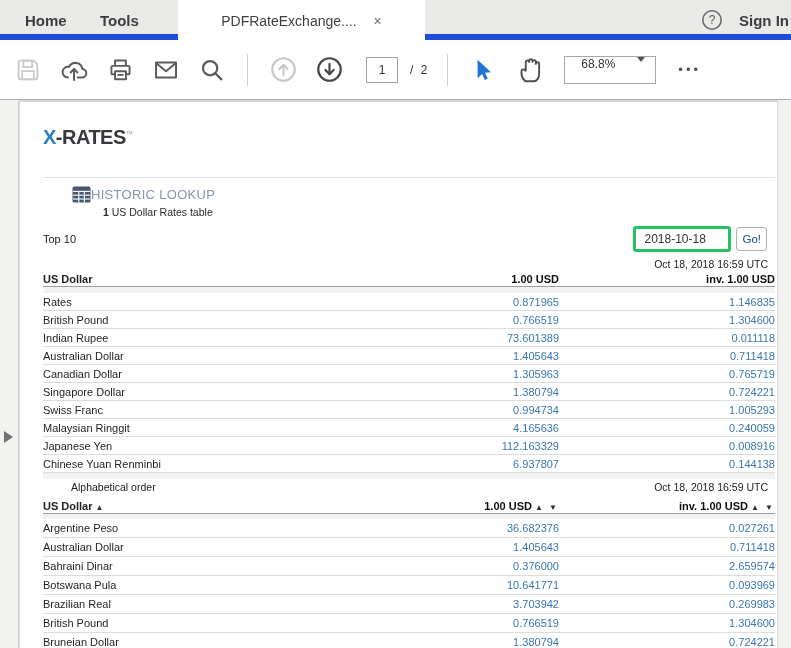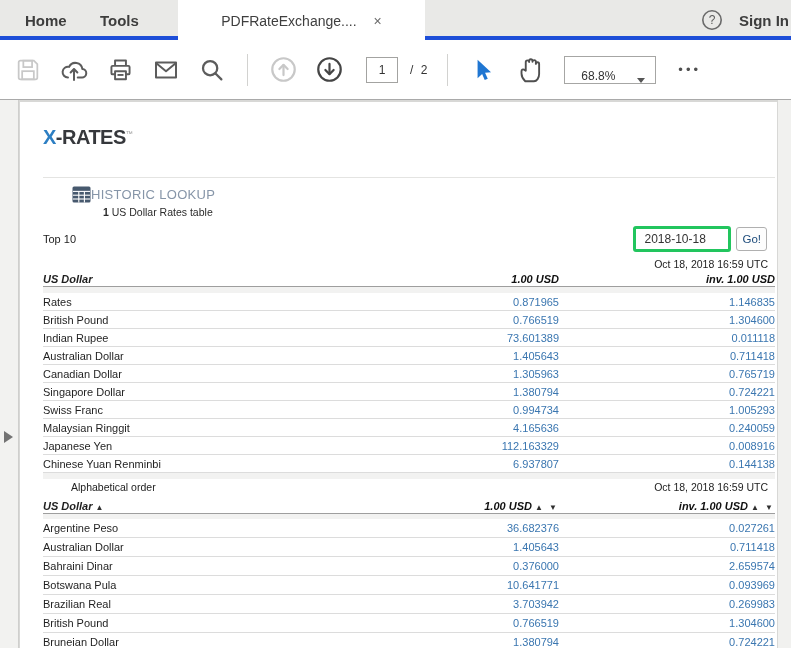--- a/index.html
+++ b/index.html
@@ -1,38 +1,38 @@
 <!DOCTYPE html>
 <html><head>
 <meta charset="utf-8">
 <style>
   * { margin:0; padding:0; box-sizing:border-box; }
   body { font-family:"Liberation Sans", sans-serif; }
   .app { position:relative; width:791px; height:648px; overflow:hidden; background:#fff; }
 
   
-  .tabbar { position:absolute; left:0; top:0; width:791px; height:40px; background:#e9e9e7; border-bottom:4px solid #1d4ed8; }
+  .tabbar { position:absolute; left:0; top:0; width:791px; height:40px; background:#e9e9e7; border-bottom:6px solid #1d4ed8; }
   .tab-label { position:absolute; top:0; height:40px; display:flex; align-items:center; font-size:15px; font-weight:700; color:#3d3d3d; cursor:default; }
   .tab-home { left:25px; }
   .tab-tools { left:100px; }
   .doc-tab { position:absolute; left:178px; top:0; width:247px; height:41px; background:#ffffff; display:flex; align-items:center; justify-content:center; gap:17px; }
   .doc-tab .title { font-size:14px; color:#3f3f3f; }
   .doc-tab .close { font-size:14px; color:#6b6b6b; cursor:pointer; }
   .help-wrap { position:absolute; left:701px; top:9px; width:22px; height:22px; }
   .help-wrap svg { display:block; }
   .signin { position:absolute; left:739px; top:0; width:52px; height:40px; display:flex; align-items:center; overflow:hidden; white-space:nowrap; font-size:15px; font-weight:700; color:#3d3d3d; }
 
   
   .toolbar { position:absolute; left:0; top:40px; width:791px; height:60px; background:#fff; border-bottom:1px solid #a9a9a9; display:flex; align-items:center; padding-left:11px; gap:12px; }
   .tbtn { width:34px; height:34px; border:none; background:transparent; display:flex; align-items:center; justify-content:center; cursor:pointer; padding:0; }
   .tbtn svg { display:block; }
   .vdiv { width:1px; height:32px; background:#d2d2d0; margin:0 6px; }
   .pagebox { width:32px; height:26px; border:1px solid #a3a3a1; background:#fff; text-align:center; font-size:12px; color:#333; font-family:"Liberation Sans", sans-serif; margin-left:8px; }
   .pagetotal { font-size:12px; color:#333; letter-spacing:2px; }
-  .zoombox { width:92px; height:28px; border:1px solid #a6a6a4; background:#fff; display:flex; align-items:flex-end; cursor:pointer; padding:0 10px 0 16px; gap:10px; margin-left:6px; }
+  .zoombox { width:92px; height:28px; border:1px solid #a6a6a4; background:#fff; display:flex; align-items:flex-start; cursor:pointer; padding:0 10px 0 16px; gap:10px; margin-left:6px; }
   .zoombox .zval { flex:1; font-size:12px; color:#333; }
   .caret { width:0; height:0; border-left:4px solid transparent; border-right:4px solid transparent; border-top:5px solid #555; }
   .dots { font-size:13px; color:#4f4f4f; letter-spacing:3px; margin-left:10px; cursor:pointer; }
 
   
   .viewport { position:absolute; left:0; top:100px; width:791px; height:548px; background:#d8d8d6; }
   .left-rail { position:absolute; left:0; top:0; width:19px; height:548px; background:#f2f2f0; border-right:1px solid #cfcfcd; }
   .expander { position:absolute; left:4px; top:331px; width:0; height:0; border-top:6px solid transparent; border-bottom:6px solid transparent; border-left:9px solid #737373; cursor:pointer; }
   .scroll-strip { position:absolute; left:777px; top:0; width:14px; height:548px; background:#f1f1ef; border-left:1px solid #d8d8d6; }
   .page { position:absolute; left:20px; top:2px; width:757px; height:546px; background:#fff; }
@@ -50,21 +50,21 @@
   .module-sub { padding-left:60px; height:13px; font-size:10.5px; color:#2b2b2b; margin-top:2px; }
   .module-sub .cnt { font-weight:700; }
 
   .lookup-row { margin-top:6px; display:flex; align-items:center; height:28px; }
   .top10 { font-size:11px; color:#222; flex:1; }
   .datebox { width:98px; height:26px; border:3px solid #22c55e; border-radius:3px; font-size:12px; color:#333; padding:0 8px; font-family:"Liberation Sans", sans-serif; }
   .gobtn { height:24px; margin-left:5px; margin-right:8px; border:1px solid #b0b0b0; border-radius:3px; background:#fdfdfd; font-size:11.5px; color:#1b4a7a; padding:0 5px; cursor:pointer; font-family:"Liberation Sans", sans-serif; }
 
   .ts { margin-top:5px; height:13px; font-size:10.5px; color:#222; text-align:right; padding-right:7px; }
 
-  .thead { display:flex; align-items:center; height:16px; border-bottom:1px solid #9e9e9e; font-size:11px; font-weight:700; color:#111;font-style:italic; }
+  .thead { display:flex; align-items:center; height:16px; border-bottom:1px solid #9e9e9e; font-size:11px; font-weight:700; color:#111; }
   .band { height:6px; background:#f2f2f1; }
   .trow { display:flex; align-items:center; height:18px; border-bottom:1px solid #dcdcdc; font-size:11px; }
   .t2 .trow { height:19px; }
   .c-name { flex:1; color:#1f1f1f; }
   .c-usd { width:150px; text-align:right; }
   .c-inv { width:216px; text-align:right; }
   .link { color:#3a76b0; cursor:pointer; }
   .arrows { font-size:8px; color:#2f2f2f; margin-left:3px; letter-spacing:2px; }
 
   .alpha-row { margin-top:2px; height:13px; display:flex; justify-content:space-between; font-size:10.5px; color:#222;margin-left:28px; }

